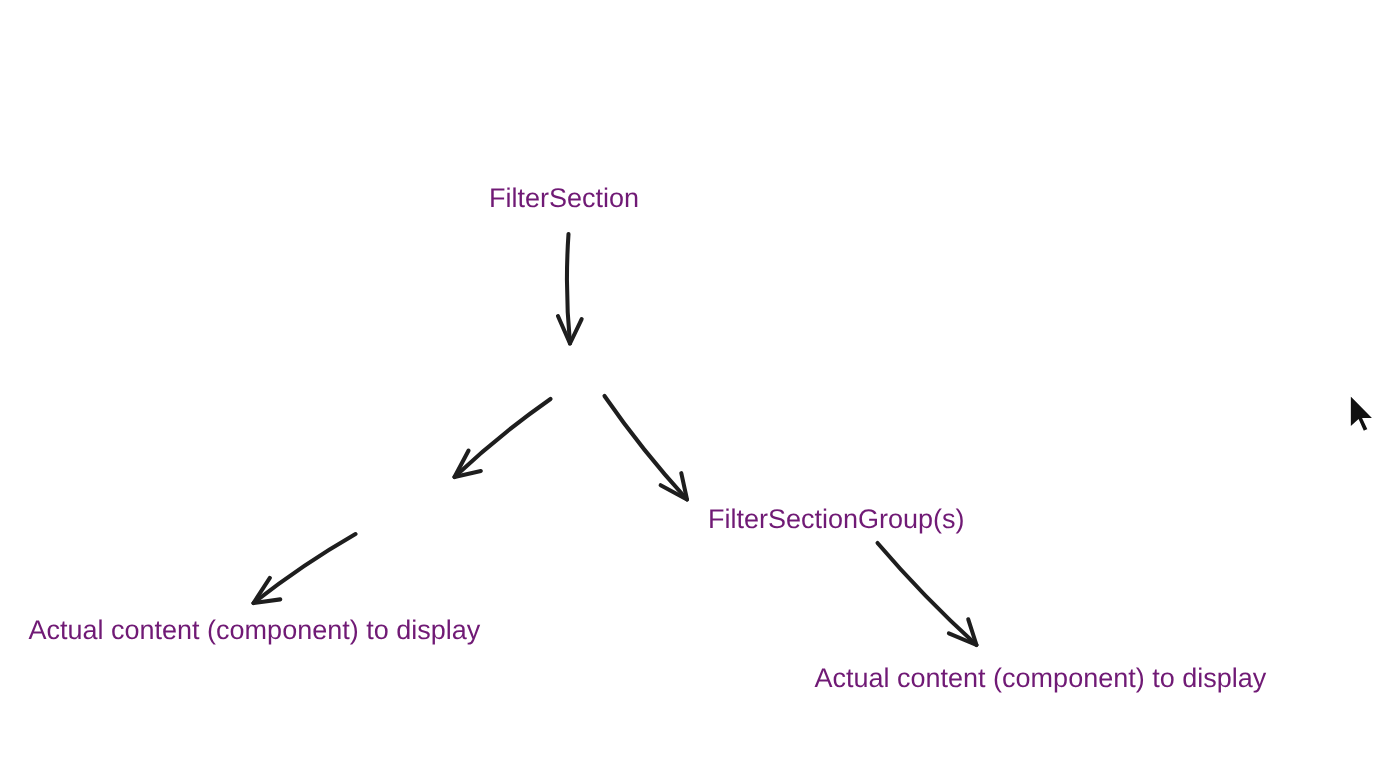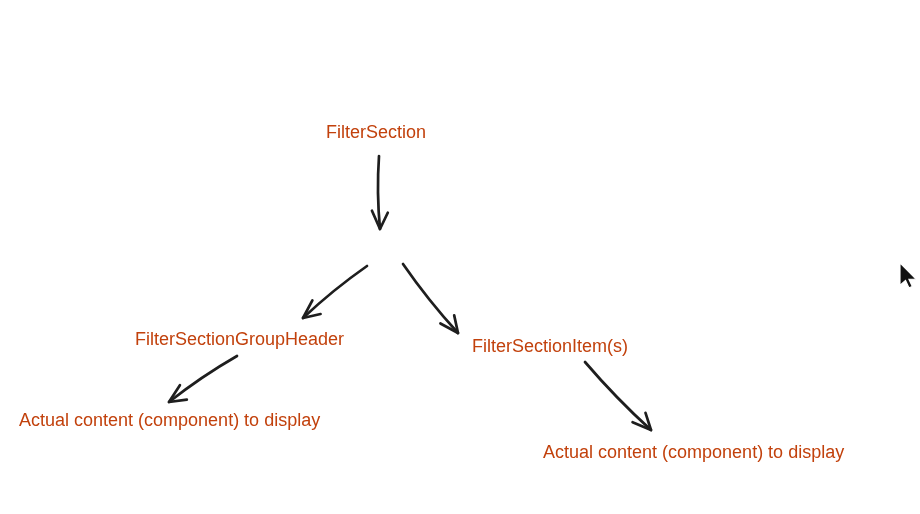--- a/index.html
+++ b/index.html
@@ -19,21 +19,21 @@
     position: absolute;
     left: 0;
     top: 0;
     width: 920px;
     height: 514px;
   }
   .node {
     position: absolute;
     font-size: 18px;
     line-height: 20px;
-    color: #c2410c;
+    color: #701a75;
     white-space: nowrap;
     user-select: none;
   }
   .cursor {
     position: absolute;
     width: 17px;
     height: 27px;
     pointer-events: none;
   }
 </style>
@@ -51,23 +51,22 @@
       <path d="M 440.42753809279674 323.44968154877074 L 458 333 L 454.1954347298606 315.4066693572465" fill="none" stroke="#1e1e1e" stroke-width="2.7" stroke-linecap="round" stroke-linejoin="round"></path>
       <path d="M 237 356 Q 201.31907189688738 376.5151497606161 169 402" fill="none" stroke="#1e1e1e" stroke-width="2.7" stroke-linecap="round" stroke-linejoin="round"></path>
       <path d="M 179.89409597320724 385.2274428626238 L 169 402 L 186.83680667379298 399.5816684094743" fill="none" stroke="#1e1e1e" stroke-width="2.7" stroke-linecap="round" stroke-linejoin="round"></path>
       <path d="M 585 362 Q 615.8472579251151 398.089426131506 651 430" fill="none" stroke="#1e1e1e" stroke-width="2.7" stroke-linecap="round" stroke-linejoin="round"></path>
       <path d="M 632.5812922679982 422.20569403454715 L 651 430 L 645.500821592395 412.8605998692681" fill="none" stroke="#1e1e1e" stroke-width="2.7" stroke-linecap="round" stroke-linejoin="round"></path>
     </svg>
 
   <div class="node" style="left: 326px; top: 122px;">FilterSection</div>
 
 
-  <div class="node" style="left: 135px; top: 329px;">FilterSectionGroupHeader</div>
 
-  <div class="node" style="left: 472px; top: 336px;">FilterSectionItem(s)</div>
+  <div class="node" style="left: 472px; top: 336px;">FilterSectionGroup(s)</div>
 
   <div class="node" style="left: 19px; top: 410px;">Actual content (component) to display</div>
 
   <div class="node" style="left: 543px; top: 442px;">Actual content (component) to display</div>
 
   <svg id="cursor" class="cursor" viewBox="0 0 12 19" style="left: 900px; top: 263px;">
     <polygon points="0,0 0,15.7 3.9,12.2 6.3,17.5 8.7,16.5 6.3,11.4 11.3,11.4" fill="#111111" stroke="#ffffff" stroke-width="0.8"></polygon>
   </svg>
 
 </div>

